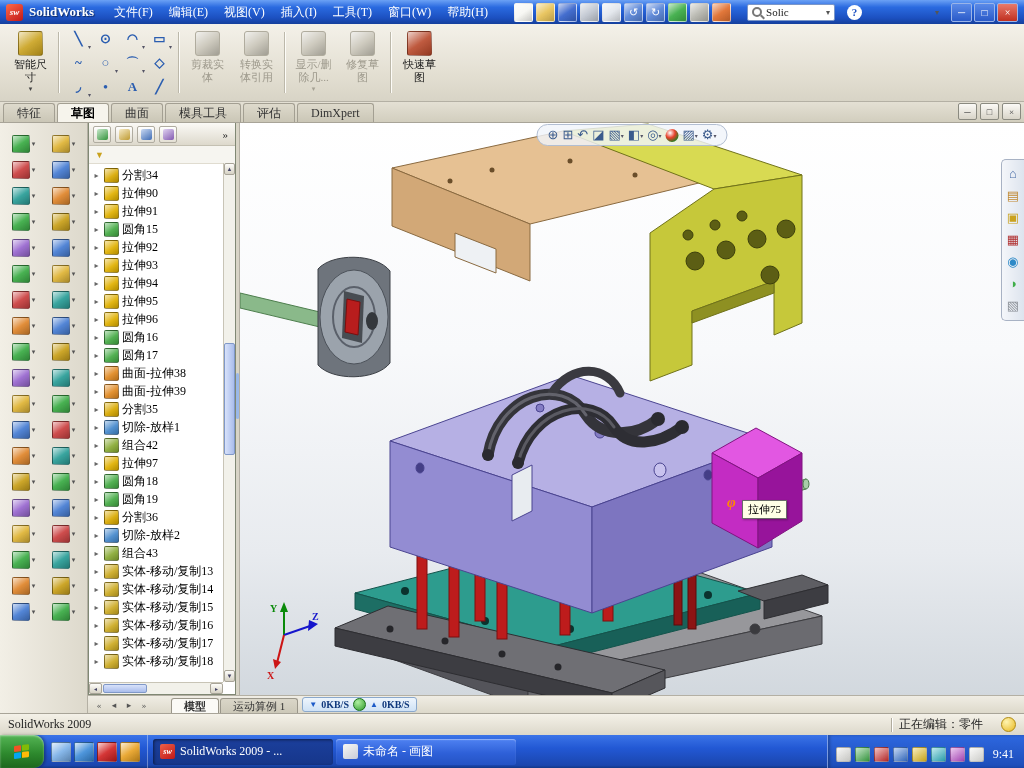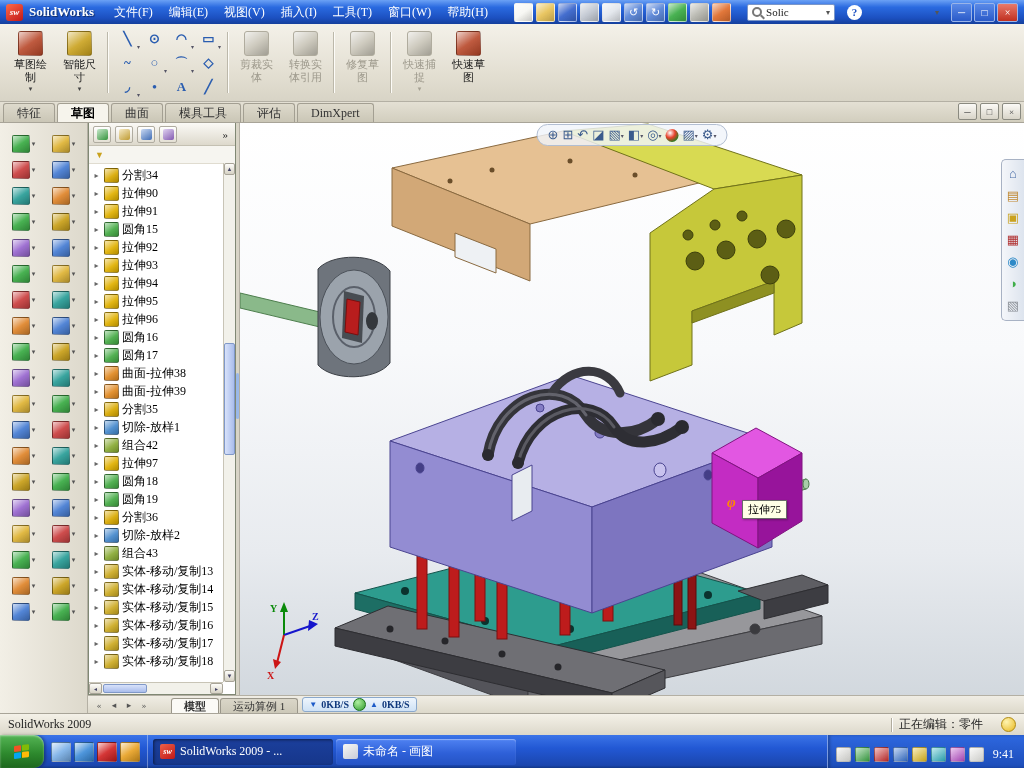--- a/index.html
+++ b/index.html
@@ -221,26 +221,20 @@
     <div id="app-winbtns">
         <span class="winbtn">─</span>
         <span class="winbtn">□</span>
         <span class="winbtn close">×</span>
       </div>
   </div>
 
   <div id="commandbar">
     <div id="cmd-items">
         <div class="cmd-big">
-          <div class="cmd-ic" style="background-color: rgb(184, 72, 42);"></div>
-          <div class="cmd-lbl">草图绘</div>
-          <div class="cmd-lbl">制</div>
-          <div class="cmd-dd">▾</div>
-        </div>
-        <div class="cmd-big">
           <div class="cmd-ic" style="background-color: rgb(202, 162, 30);"></div>
           <div class="cmd-lbl">智能尺</div>
           <div class="cmd-lbl">寸</div>
           <div class="cmd-dd">▾</div>
         </div>
         <div class="cmd-sep"></div>
         <div class="cmd-grid">
           <div class="cmd-cell">╲<span class="cdd">▾</span></div>
           <div class="cmd-cell">⊙</div>
           <div class="cmd-cell">◠<span class="cdd">▾</span></div>
@@ -261,30 +255,30 @@
           <div class="cmd-lbl">体</div>
         </div>
         <div class="cmd-big disabled">
           <div class="cmd-ic"></div>
           <div class="cmd-lbl">转换实</div>
           <div class="cmd-lbl">体引用</div>
         </div>
         <div class="cmd-sep"></div>
         <div class="cmd-big disabled">
           <div class="cmd-ic"></div>
+          <div class="cmd-lbl">显示/删</div>
+          <div class="cmd-lbl">除几...</div>
+          <div class="cmd-dd">▾</div>
+        </div>
+        <div class="cmd-big disabled">
+          <div class="cmd-ic"></div>
           <div class="cmd-lbl">修复草</div>
           <div class="cmd-lbl">图</div>
         </div>
         <div class="cmd-sep"></div>
-        <div class="cmd-big disabled">
-          <div class="cmd-ic"></div>
-          <div class="cmd-lbl">快速捕</div>
-          <div class="cmd-lbl">捉</div>
-          <div class="cmd-dd">▾</div>
-        </div>
         <div class="cmd-big">
           <div class="cmd-ic" style="background-color: rgb(184, 72, 42);"></div>
           <div class="cmd-lbl">快速草</div>
           <div class="cmd-lbl">图</div>
         </div>
       </div>
   </div>
 
   <div id="tabsbar">
     <div id="ribbon-tabs" style="display:flex;align-items:flex-end;">

